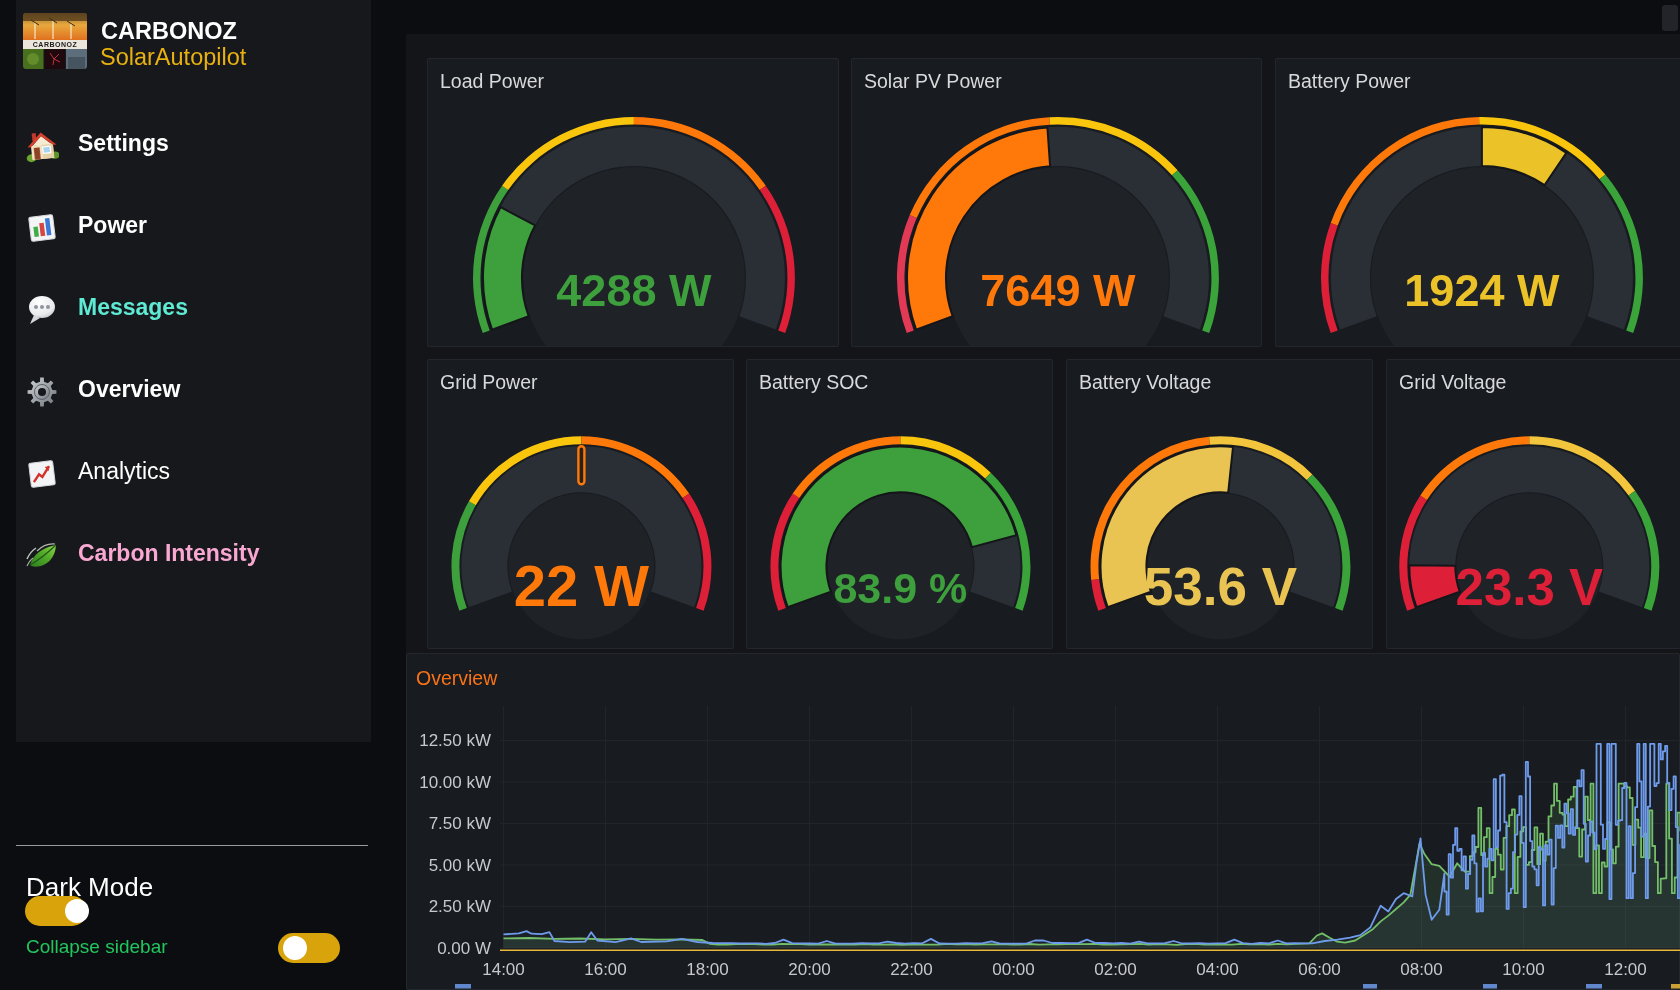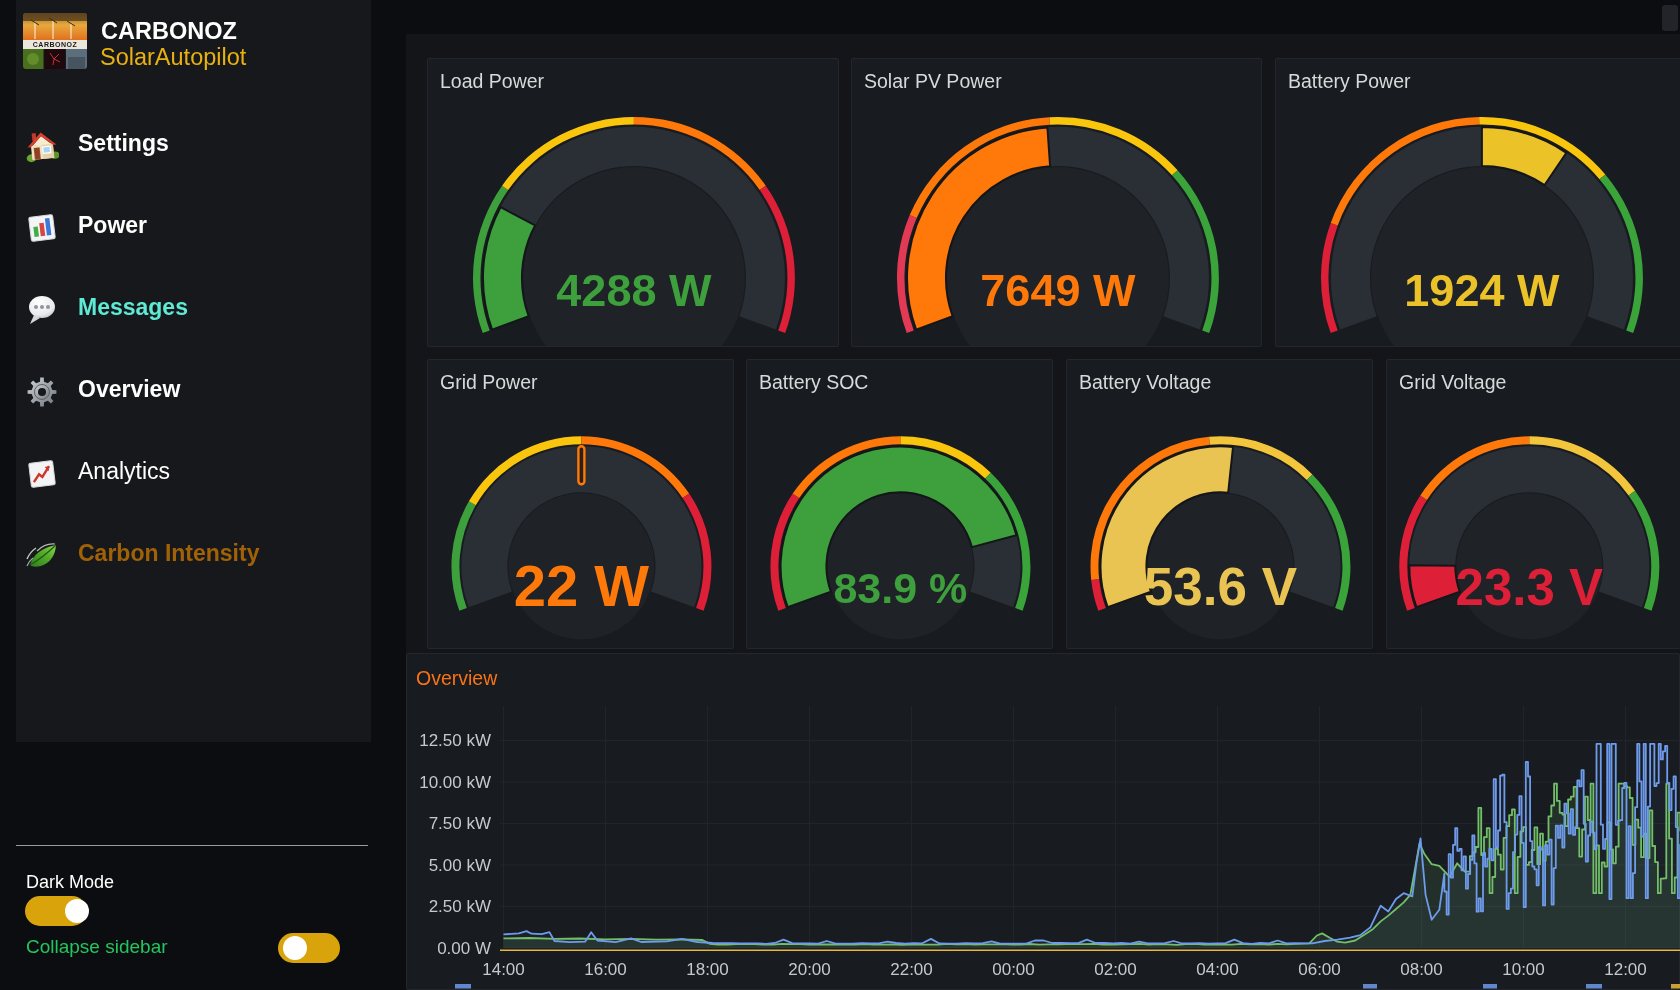--- a/index.html
+++ b/index.html
@@ -257,23 +257,23 @@
           <stop offset="55%" stop-color="#52aa28"></stop>
           <stop offset="100%" stop-color="#8ed44e"></stop>
         </linearGradient>
       </defs>
 <path d="M5 26 Q10 10 31 6 Q30 22 16 27 Q8 29 5 26 Z" fill="url(#lg1)"></path>
 <path d="M5 26 Q16 20 31 6" fill="none" stroke="#1f5c14" stroke-width="1.3"></path>
 <path d="M12 12 Q20 4 30 5" fill="none" stroke="#d8e4d4" stroke-width="1.1" opacity="0.8"></path>
 <path d="M2 20 Q5 13 11 9" fill="none" stroke="#b9c4bb" stroke-width="1.5"></path>
 <path d="M2 27 Q4 22 8 19" fill="none" stroke="#9aa69c" stroke-width="1.3"></path>
     </svg>
-    <div style="position:absolute;left:62px;top:539.5px;font-size:23px;font-weight:bold;color:#a16207">Carbon Intensity</div>
+    <div style="position:absolute;left:62px;top:539.5px;font-size:23px;font-weight:bold;color:#f9a8d4">Carbon Intensity</div>
 <div style="position:absolute;left:0;top:845px;width:352px;height:1px;background:#9a9a9a"></div>
-<div style="position:absolute;left:10px;top:872px;font-size:18px;color:#ffffff">Dark Mode</div>
+<div style="position:absolute;left:10px;top:872px;font-size:26px;color:#ffffff">Dark Mode</div>
 <div style="position:absolute;left:9px;top:896px;width:62px;height:30px;border-radius:15px;background:#d9a40b">
       <div style="position:absolute;left:40px;top:3px;width:24px;height:24px;border-radius:50%;background:#ffffff"></div>
     </div>
 <div style="position:absolute;left:10px;top:936px;font-size:19px;color:#22c55e">Collapse sidebar</div>
 <div style="position:absolute;left:262px;top:933px;width:62px;height:30px;border-radius:15px;background:#d9a40b">
       <div style="position:absolute;left:5px;top:3px;width:24px;height:24px;border-radius:50%;background:#ffffff"></div>
     </div>
 </div>
 <div style="position:absolute;left:1662px;top:5px;width:16px;height:26px;background:#222429;border-radius:3px"></div>
 </body></html>

